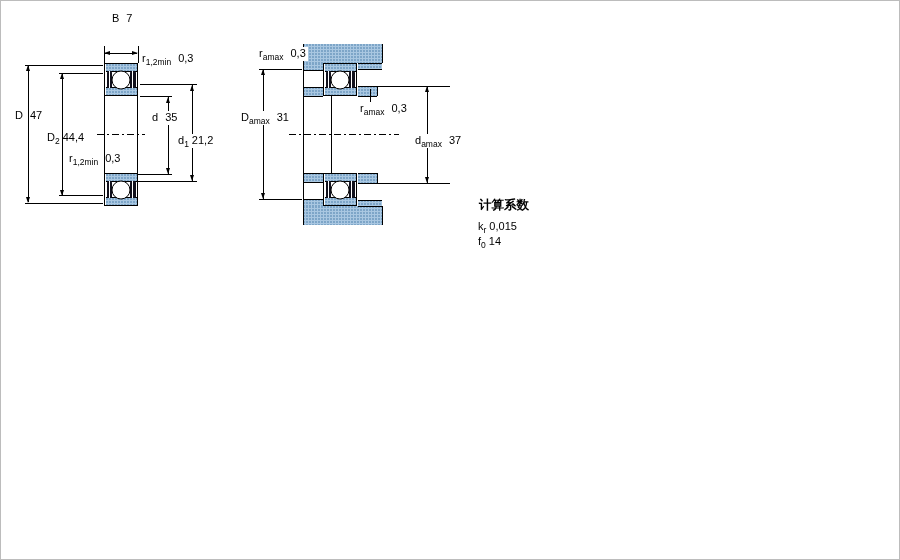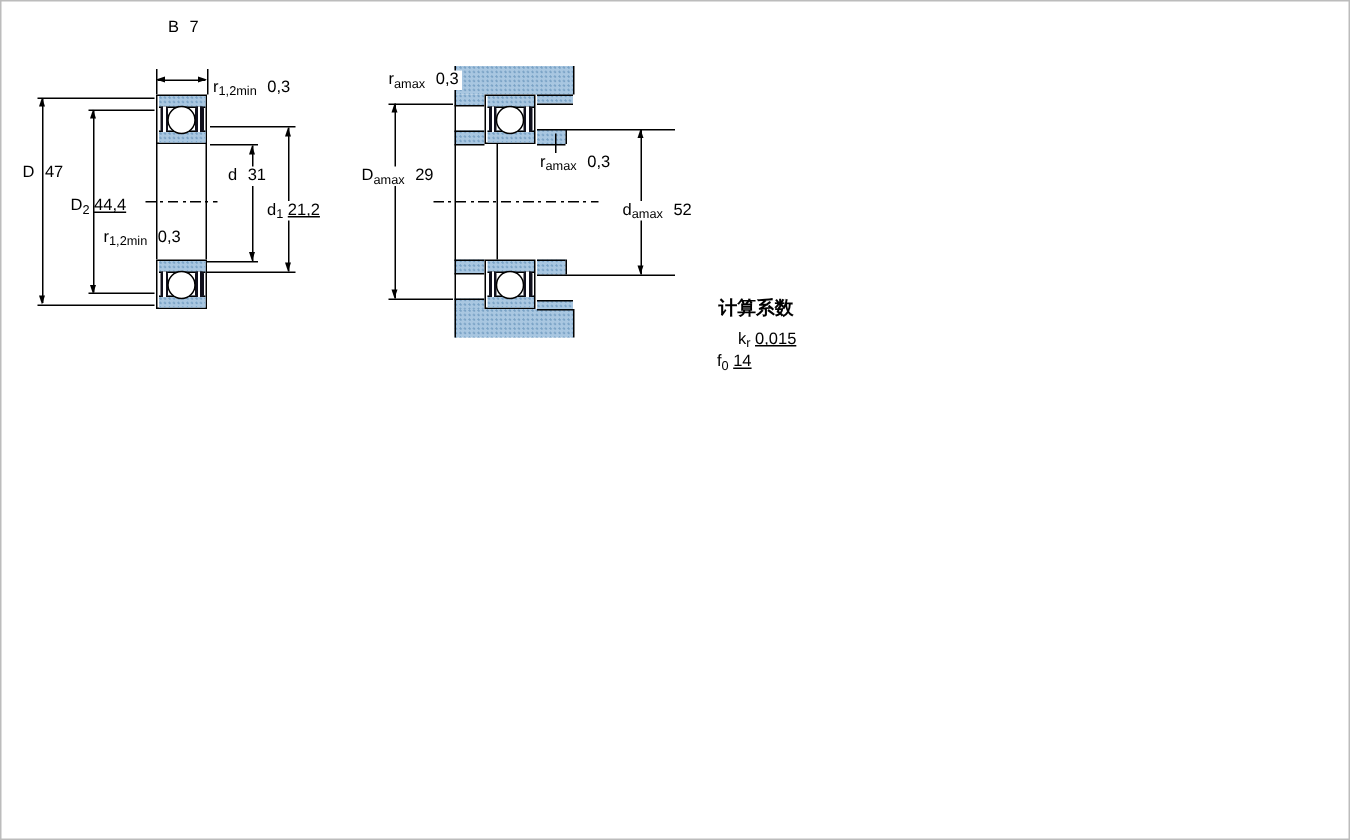--- a/index.html
+++ b/index.html
@@ -32,21 +32,21 @@
   .ball{position:absolute;left:50%;top:50%;transform:translate(-50%,-50%);
         width:19px;height:19px;border-radius:50%;background:#fff;border:1.3px solid #000;box-sizing:border-box;z-index:2;}
   .seal{position:absolute;top:7px;bottom:7px;width:5.5px;border-radius:1.5px;
         background:linear-gradient(90deg,#10101c 0 1.8px,#ffffff 1.8px 3.4px,#10101c 3.4px 5.5px);z-index:1;}
   .seal-l{left:1.5px;}
   .seal-r{right:1.5px;}
   
   .lbl{position:absolute;font-size:11px;line-height:12px;white-space:nowrap;z-index:6;}
   .lbl sub{font-size:8.5px;line-height:1;vertical-align:-2.5px;}
   .val{margin-left:7px;}
-  .g3 .val{margin-left:3px;text-decoration:underline;}
+  .g3 .val{margin-left:3px;}
   .bg{background:#fff;padding:0 2px;}
   .factors-title{position:absolute;font-size:12.5px;font-weight:bold;z-index:6;white-space:nowrap;}
 </style>
 </head>
 <body>
 
 <div class="canvas">
 
   <div>
 
@@ -69,21 +69,21 @@
     <div class="vl" style="left:61px;top:73px;height:121px;"></div>
     <div class="ah ah-up" style="left:59px;top:72px;"></div>
     <div class="ah ah-down" style="left:59px;top:189px;"></div>
     <div class="lbl g3" style="left:46px;top:130px;"><span>D</span><sub>2</sub><span class="val">44,4</span></div>
 
     <div class="hl" style="left:139px;top:95px;width:32px;"></div>
     <div class="hl" style="left:134px;top:173px;width:37px;"></div>
     <div class="vl" style="left:167px;top:96px;height:77px;"></div>
     <div class="ah ah-up" style="left:165px;top:96px;"></div>
     <div class="ah ah-down" style="left:165px;top:167px;"></div>
-    <div class="lbl bg" style="left:149px;top:110px;"><span>d</span><sub></sub><span class="val">31</span></div>
+    <div class="lbl bg" style="left:149px;top:110px;"><span>d</span><sub></sub><span class="val">35</span></div>
 
     <div class="hl" style="left:139px;top:83px;width:57px;"></div>
     <div class="hl" style="left:137px;top:180px;width:59px;"></div>
     <div class="vl" style="left:191px;top:84px;height:96px;"></div>
     <div class="ah ah-up" style="left:189px;top:84px;"></div>
     <div class="ah ah-down" style="left:189px;top:174px;"></div>
     <div class="lbl bg g3" style="left:175px;top:133px;"><span>d</span><sub>1</sub><span class="val">21,2</span></div>
 
     <div class="lbl" style="left:141px;top:51px;"><span>r</span><sub>1,2min</sub><span class="val">0,3</span></div>
     <div class="lbl" style="left:68px;top:151px;"><span>r</span><sub>1,2min</sub><span class="val">0,3</span></div>
@@ -139,28 +139,28 @@
     <div class="hl" style="left:357px;top:199px;width:24px;"></div>
     <div class="hl" style="left:357px;top:205px;width:24px;"></div>
     <div class="vl" style="left:330px;top:86px;height:95px;"></div>
     <div class="cl" style="left:288px;top:133px;width:110px;"></div>
 
     <div class="hl" style="left:258px;top:68px;width:43px;"></div>
     <div class="hl" style="left:258px;top:198px;width:43px;"></div>
     <div class="vl" style="left:262px;top:68px;height:130px;"></div>
     <div class="ah ah-up" style="left:260px;top:68px;"></div>
     <div class="ah ah-down" style="left:260px;top:192px;"></div>
-    <div class="lbl bg" style="left:238px;top:110px;"><span>D</span><sub>amax</sub><span class="val">29</span></div>
+    <div class="lbl bg" style="left:238px;top:110px;"><span>D</span><sub>amax</sub><span class="val">31</span></div>
 
     <div class="hl" style="left:357px;top:85px;width:92px;"></div>
     <div class="hl" style="left:357px;top:182px;width:92px;"></div>
     <div class="vl" style="left:426px;top:85px;height:97px;"></div>
     <div class="ah ah-up" style="left:424px;top:85px;"></div>
     <div class="ah ah-down" style="left:424px;top:176px;"></div>
-    <div class="lbl bg" style="left:412px;top:133px;"><span>d</span><sub>amax</sub><span class="val">52</span></div>
+    <div class="lbl bg" style="left:412px;top:133px;"><span>d</span><sub>amax</sub><span class="val">37</span></div>
 
     <div class="lbl bg" style="left:256px;top:46px;"><span>r</span><sub>amax</sub><span class="val">0,3</span></div>
     <div class="vl" style="left:369px;top:88px;height:13px;"></div>
     <div class="lbl" style="left:359px;top:101px;"><span>r</span><sub>amax</sub><span class="val">0,3</span></div>
 
     <div class="sec" style="left:322px;top:62px;">
       <div class="band band-top"></div>
       <div class="band band-bot"></div>
       <div class="seal seal-l"></div>
       <div class="seal seal-r"></div>
@@ -170,17 +170,17 @@
       <div class="band band-top"></div>
       <div class="band band-bot"></div>
       <div class="seal seal-l"></div>
       <div class="seal seal-r"></div>
       <div class="ball"></div>
     </div>
   </div>
 
   <div>
     <div class="factors-title" style="left:478px;top:196px;">计算系数</div>
-    <div class="lbl g3" style="left:491px;top:219px;"><span>k</span><sub>r</sub><span class="val">0,015</span></div>
+    <div class="lbl g3" style="left:477px;top:219px;"><span>k</span><sub>r</sub><span class="val">0,015</span></div>
     <div class="lbl g3" style="left:477px;top:234px;"><span>f</span><sub>0</sub><span class="val">14</span></div>
   </div>
 
 </div>
 
 </body></html>

